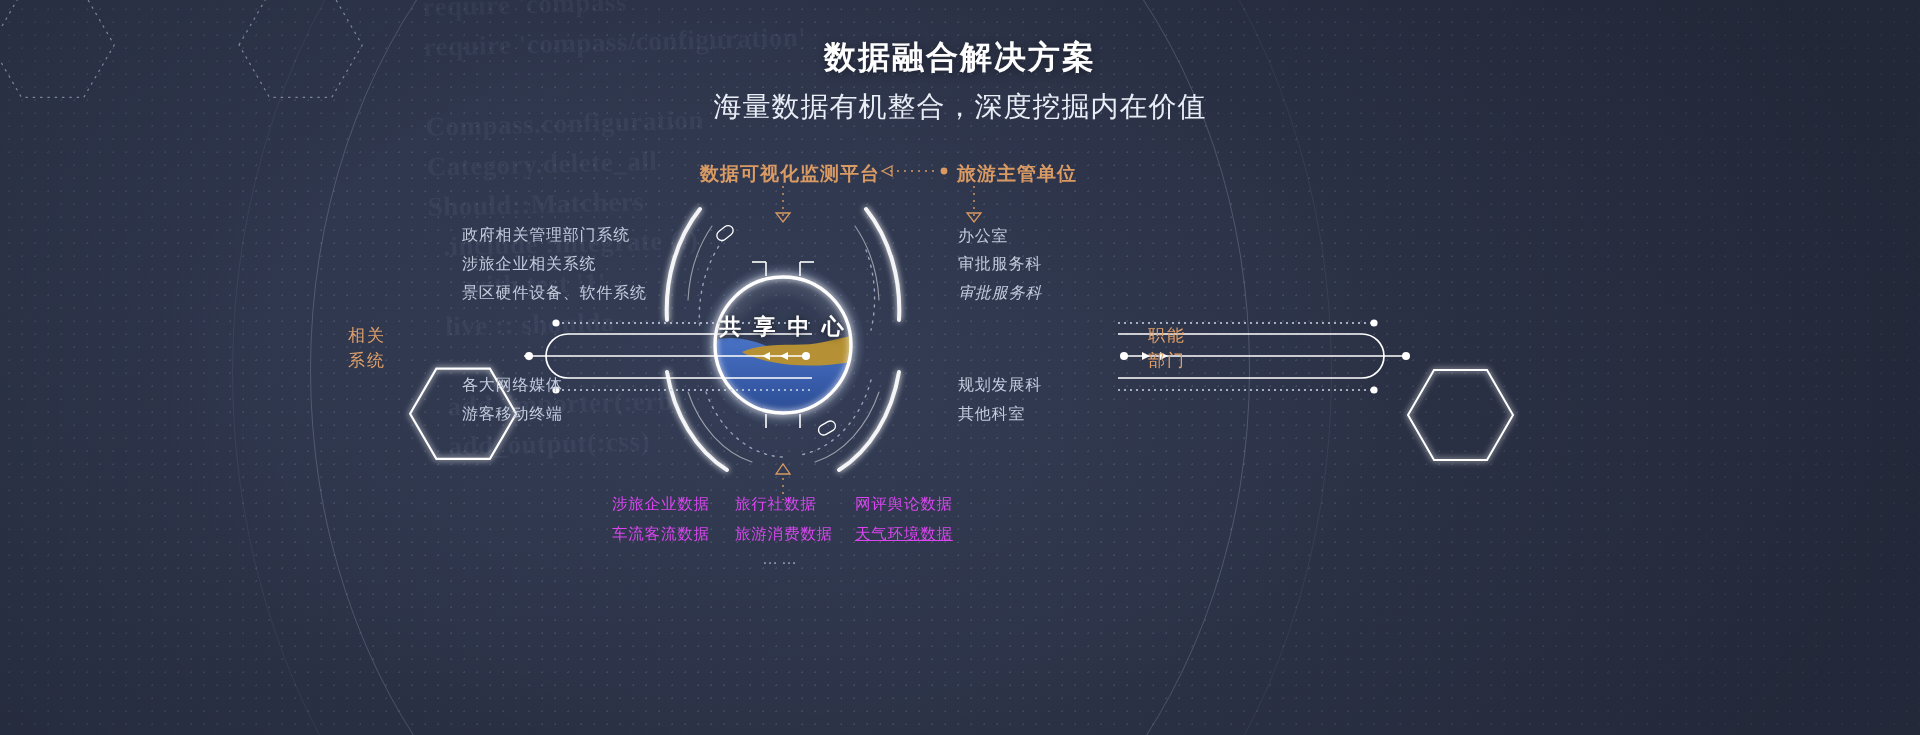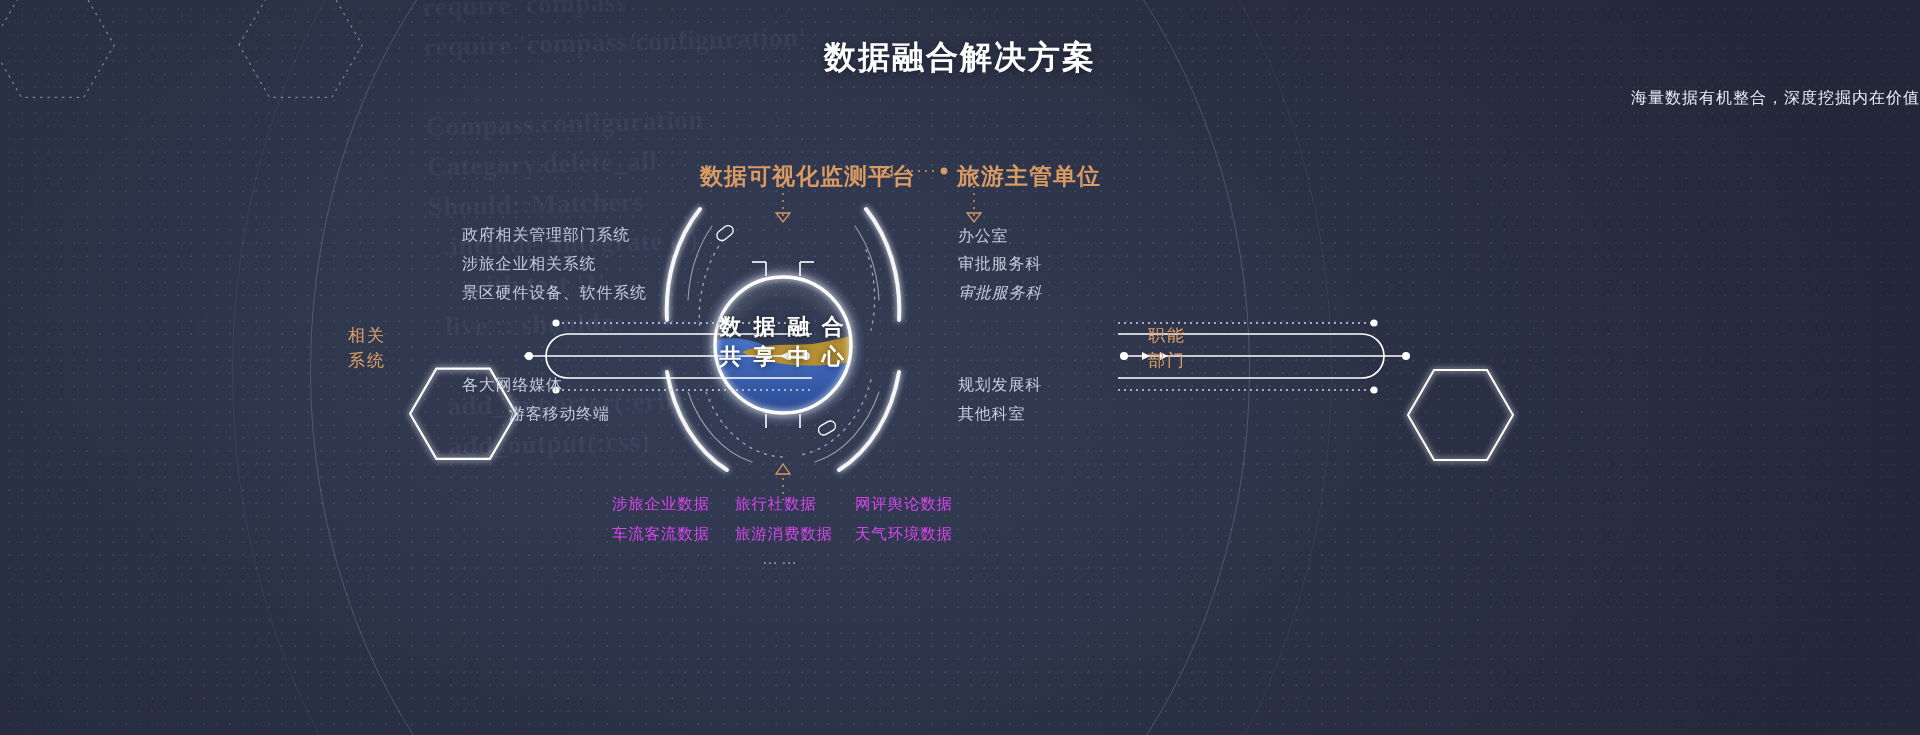--- a/index.html
+++ b/index.html
@@ -50,32 +50,32 @@
   
   #page-title{
     position:absolute; left:0; right:0; top:36px;
     text-align:center; color:#ffffff;
     font-size:32px; font-weight:700; letter-spacing:2px;
     text-shadow:0 2px 10px rgba(0,0,0,.45);
   }
   #page-title .inner{ display:inline-block; width:1560px; }
   #page-subtitle{
     position:absolute; left:0; right:0; top:88px;
-    text-align:right; color:#e9edf6;
-    font-size:16px; font-weight:400; letter-spacing:1px;
+    text-align:center; color:#e9edf6;
+    font-size:28px; font-weight:400; letter-spacing:1px;
   }
   #page-subtitle .inner{ display:inline-block; width:1560px; }
 
   
   #diagram{ position:absolute; left:0; top:0; width:1560px; height:735px; }
 
   
   .lbl{ position:absolute; white-space:nowrap; }
   .lbl-accent{
-    color:#d99a63; font-size:23px; font-weight:700; letter-spacing:1px;
+    color:#d99a63; font-size:19px; font-weight:700; letter-spacing:1px;
   }
   .lbl-sys{
     color:#c3cbdd; font-size:16px; letter-spacing:.8px;
   }
   .lbl-data{
     color:#d946ef; font-size:15.5px; letter-spacing:.8px;
   }
   .hex-label{
     position:absolute; text-align:left; color:#e0a06a;
     font-size:17px; font-weight:400; line-height:25px; letter-spacing:2px;
@@ -249,47 +249,46 @@
   <g stroke="#d99a63" fill="none">
     <path d="M 783 478 L 783 500" stroke-width="1.4" stroke-dasharray="2 5"></path>
     <path d="M 776 474 L 790 474 L 783 464 Z" fill="none" stroke-width="1.3"></path>
   </g>
 </svg>
 
 <div class="lbl lbl-accent" style="left:700px; top:161px;">数据可视化监测平台</div>
 <div class="lbl lbl-accent" style="left:957px; top:161px;">旅游主管单位</div>
 
 <div class="core-label" style="left:683px; top:312px; width:200px;">
-  <div>数 据 融 合</div>
   <div>共 享 中 心</div>
 </div>
 
 <div class="hex-label" style="left:348px; top:323px; width:64px;">
   <div>相关</div>
   <div>系统</div>
 </div>
 
 <div class="hex-label" style="left:1148px; top:323px; width:64px;">
   <div>职能</div>
   <div>部门</div>
 </div>
 
 <div class="lbl lbl-sys" style="left:462px; top:225px;">政府相关管理部门系统</div>
 <div class="lbl lbl-sys" style="left:462px; top:254px;">涉旅企业相关系统</div>
 <div class="lbl lbl-sys" style="left:462px; top:283px;">景区硬件设备、软件系统</div>
 
 <div class="lbl lbl-sys" style="left:462px; top:375px;">各大网络媒体</div>
-<div class="lbl lbl-sys" style="left:462px; top:404px;margin-left:47px;">游客移动终端</div>
+<div class="lbl lbl-sys" style="left:462px; top:404px;">游客移动终端</div>
 
 <div class="lbl lbl-sys" style="left:958px; top:226px;">办公室</div>
 <div class="lbl lbl-sys" style="left:958px; top:254px;">审批服务科</div>
 <div class="lbl lbl-sys" style="left:958px; top:283px;font-style:italic;">审批服务科</div>
 
 <div class="lbl lbl-sys" style="left:958px; top:375px;">规划发展科</div>
 <div class="lbl lbl-sys" style="left:958px; top:404px;">其他科室</div>
 
 <div class="lbl lbl-data" style="left:612px; top:494px;">涉旅企业数据</div>
 <div class="lbl lbl-data" style="left:735px; top:494px;">旅行社数据</div>
 <div class="lbl lbl-data" style="left:855px; top:494px;">网评舆论数据</div>
 <div class="lbl lbl-data" style="left:612px; top:524px;">车流客流数据</div>
 <div class="lbl lbl-data" style="left:735px; top:524px;">旅游消费数据</div>
-<div class="lbl lbl-data" style="left:855px; top:524px;">天气环境数据</div>
+<div class="lbl lbl-data" style="left:855px; top:524px;text-decoration:underline;">天气环境数据</div>
 <div class="dots-more" style="left:762px; top:550px;">……</div>
 
 </body></html>

